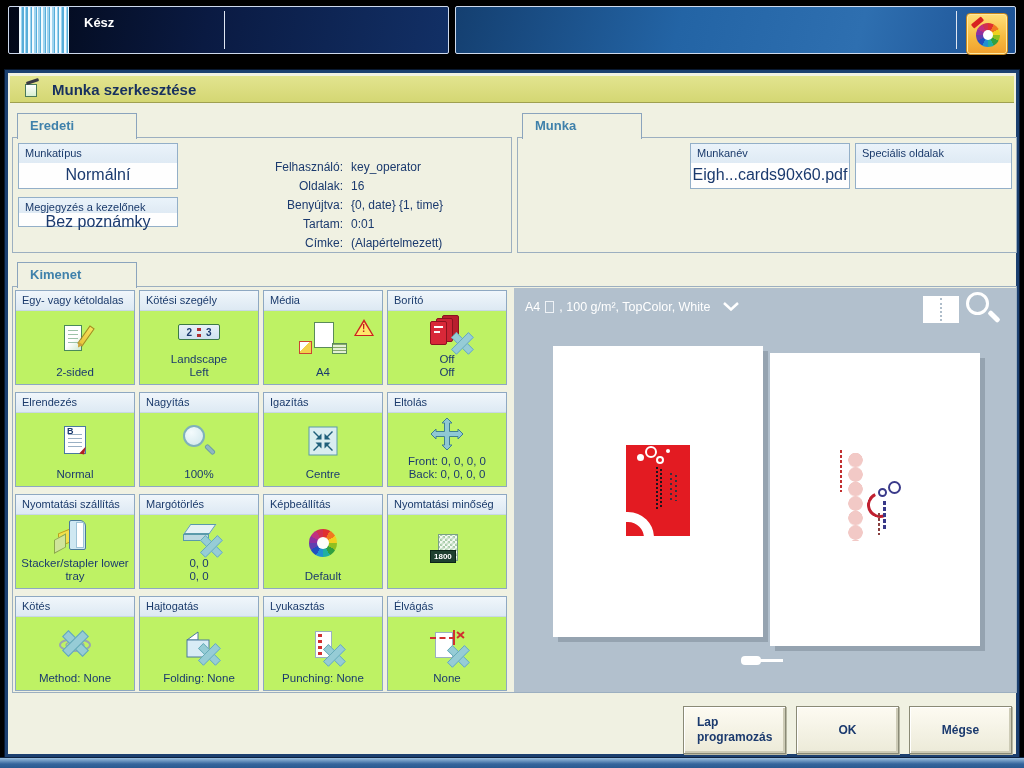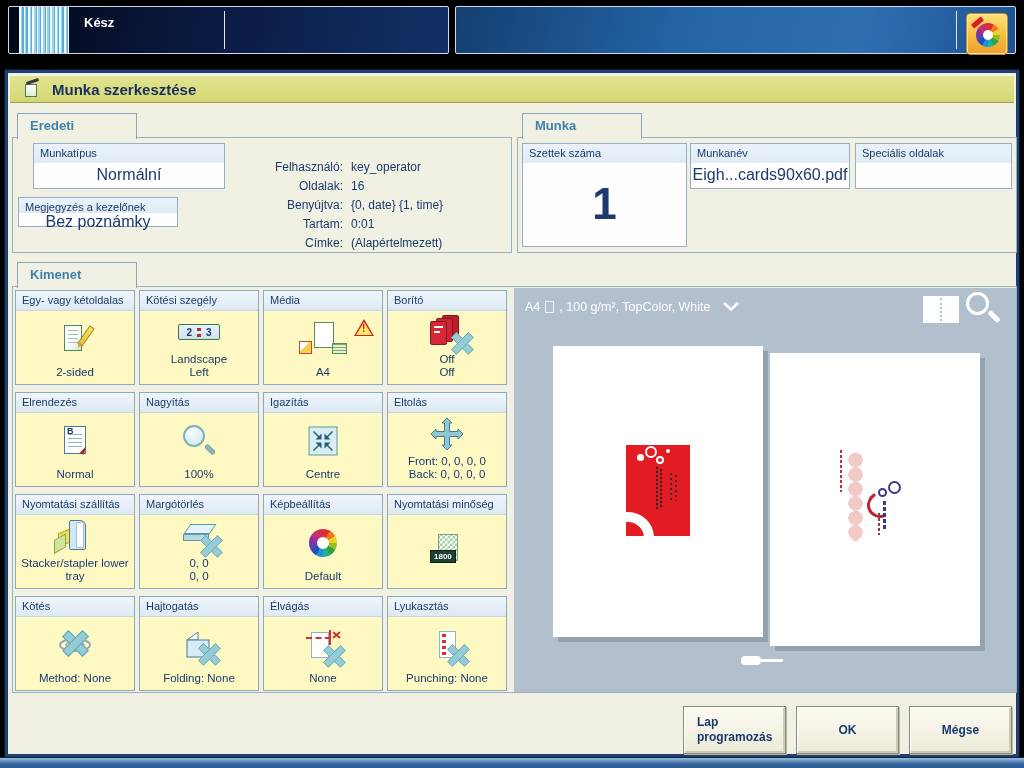--- a/index.html
+++ b/index.html
@@ -43,36 +43,36 @@
   .panel-original{left:4px;top:64px;width:500px;height:116px;}
   .panel-job{left:509px;top:64px;width:500px;height:116px;}
   .panel-output{left:4px;top:213px;width:1005px;height:407px;}
 
   
   .sbox{position:absolute;background:#fefefe;border:1px solid #93afc8;display:flex;flex-direction:column;cursor:pointer;}
   .sb-header{height:19px;padding:3px 0 0 6px;font-size:11px;color:#1a3a6b;
              background:linear-gradient(180deg,#eaf3fa,#dfeaf4);}
   .sb-value{flex:1;display:flex;align-items:center;justify-content:center;
             font-size:16px;color:#1b3a6e;padding-bottom:2px;}
-  .box-jobtype{left:20px;top:5px;width:192px;height:46px;}
+  .box-jobtype{left:5px;top:5px;width:160px;height:46px;}
   .box-note{left:5px;top:59px;width:160px;height:30px;}
   .box-sets{left:4px;top:5px;width:165px;height:104px;}
   .box-sets .sb-value{font-size:44px;font-weight:bold;}
   .box-jobname{left:172px;top:5px;width:160px;height:46px;}
   .box-printrange{left:172px;top:59px;width:160px;height:46px;}
   .box-special{left:337px;top:5px;width:157px;height:46px;}
 
   .info-grid{position:absolute;left:222px;top:22px;display:grid;grid-template-columns:108px auto;
              column-gap:8px;row-gap:5px;font-size:12px;color:#1b3a6e;}
   .ig-label{text-align:right;}
 
   
   .tiles{position:absolute;left:2px;top:3px;display:grid;grid-template-columns:repeat(4,120px);
          column-gap:4px;grid-auto-rows:95px;row-gap:7px;}
-  .tile{position:relative;background:#fef9c3;border:1px solid #8ea8c2;display:flex;flex-direction:column;cursor:pointer;}
+  .tile{position:relative;background:#bef264;border:1px solid #8ea8c2;display:flex;flex-direction:column;cursor:pointer;}
   .tile-header{height:20px;padding:3px 0 0 6px;font-size:11px;color:#1a3a6b;white-space:nowrap;overflow:hidden;
                background:linear-gradient(180deg,#f0f6fb,#dde9f3);border-bottom:1px solid #c8d8e6;}
   .tile-iconwrap{flex:1;display:flex;align-items:center;justify-content:center;}
   .tile-value{text-align:center;font-size:11.5px;line-height:13px;color:#1b3a6e;padding:0 3px 5px 3px;}
   .tv-line{display:block;}
 
   .ic{position:relative;}
   .ic i,.ic span{position:absolute;}
   
   .xm{position:absolute;width:24px;height:24px;}
@@ -278,24 +278,20 @@
         <div class="ig-value">{0, date} {1, time}</div>
         <div class="ig-label">Tartam:</div>
         <div class="ig-value">0:01</div>
         <div class="ig-label">Címke:</div>
         <div class="ig-value">(Alapértelmezett)</div>
       </div>
     </div>
 
     <div class="panel panel-job">
       <div class="tab"><span>Munka</span></div>
-      <div class="sbox box-sets">
-        <div class="sb-header">Szettek száma</div>
-        <div class="sb-value">1</div>
-      </div>
       <div class="sbox box-jobname">
         <div class="sb-header">Munkanév</div>
         <div class="sb-value">Eigh...cards90x60.pdf</div>
       </div>
       <div class="sbox box-special">
         <div class="sb-header">Speciális oldalak</div>
         <div class="sb-value"></div>
       </div>
     </div>
 
@@ -506,46 +502,46 @@
             </svg>
             <i class="xm"></i>
           </div>
             </div>
           <div class="tile-value">
               <span class="tv-line">Folding: None</span>
             </div>
         </div>
 
         <div class="tile">
+          <div class="tile-header">Lyukasztás</div>
+          <div class="tile-iconwrap">
+              <div class="ic ic-punch">
+            <i class="p-page"></i>
+                <i class="p-holes"></i>
+                <i class="xm"></i>
+          </div>
+            </div>
+          <div class="tile-value">
+              <span class="tv-line">Punching: None</span>
+            </div>
+        </div>
+
+        <div class="tile">
           <div class="tile-header">Élvágás</div>
           <div class="tile-iconwrap">
               <div class="ic ic-trim">
             <i class="t-page"></i>
                 <i class="t-dash-h"></i>
                 <i class="t-dash-v"></i>
                 <i class="t-scis"></i>
                 <i class="xm"></i>
           </div>
             </div>
           <div class="tile-value">
               <span class="tv-line">None</span>
-            </div>
-        </div>
-
-        <div class="tile">
-          <div class="tile-header">Lyukasztás</div>
-          <div class="tile-iconwrap">
-              <div class="ic ic-punch">
-            <i class="p-page"></i>
-                <i class="p-holes"></i>
-                <i class="xm"></i>
-          </div>
-            </div>
-          <div class="tile-value">
-              <span class="tv-line">Punching: None</span>
             </div>
         </div>
 
       </div>
 
       <div class="preview">
         <div class="media-summary">
           <span>A4</span>
           <i class="pg-mini"></i>
           <span>, 100 g/m², TopColor, White</span>

